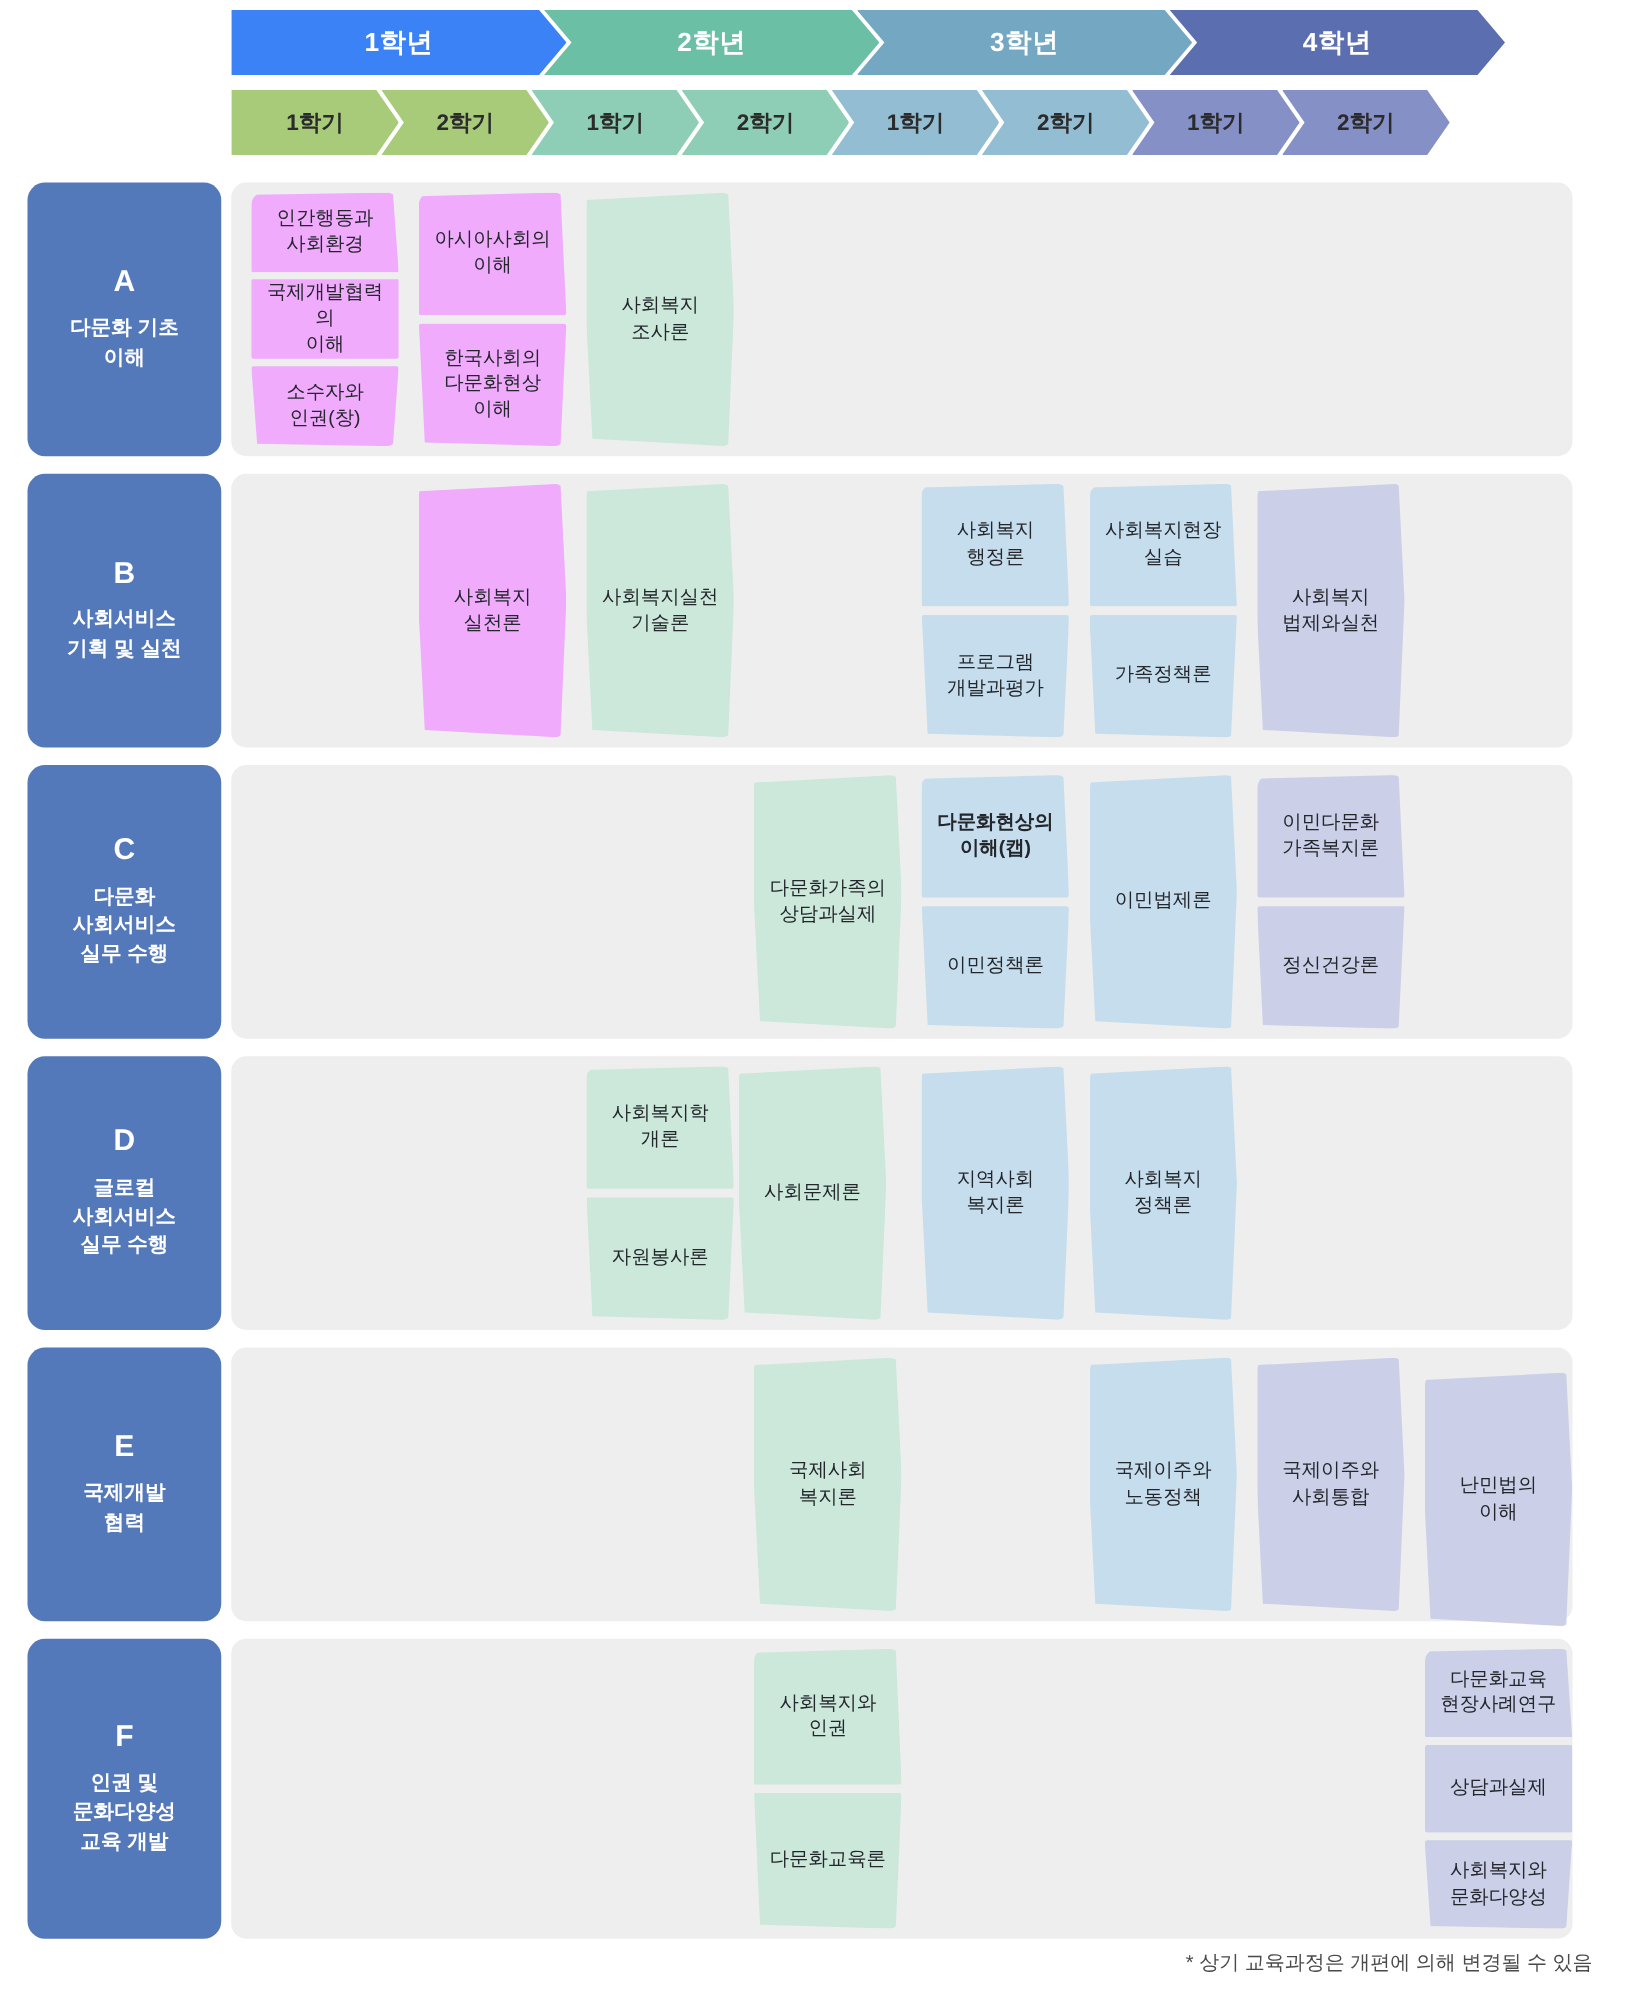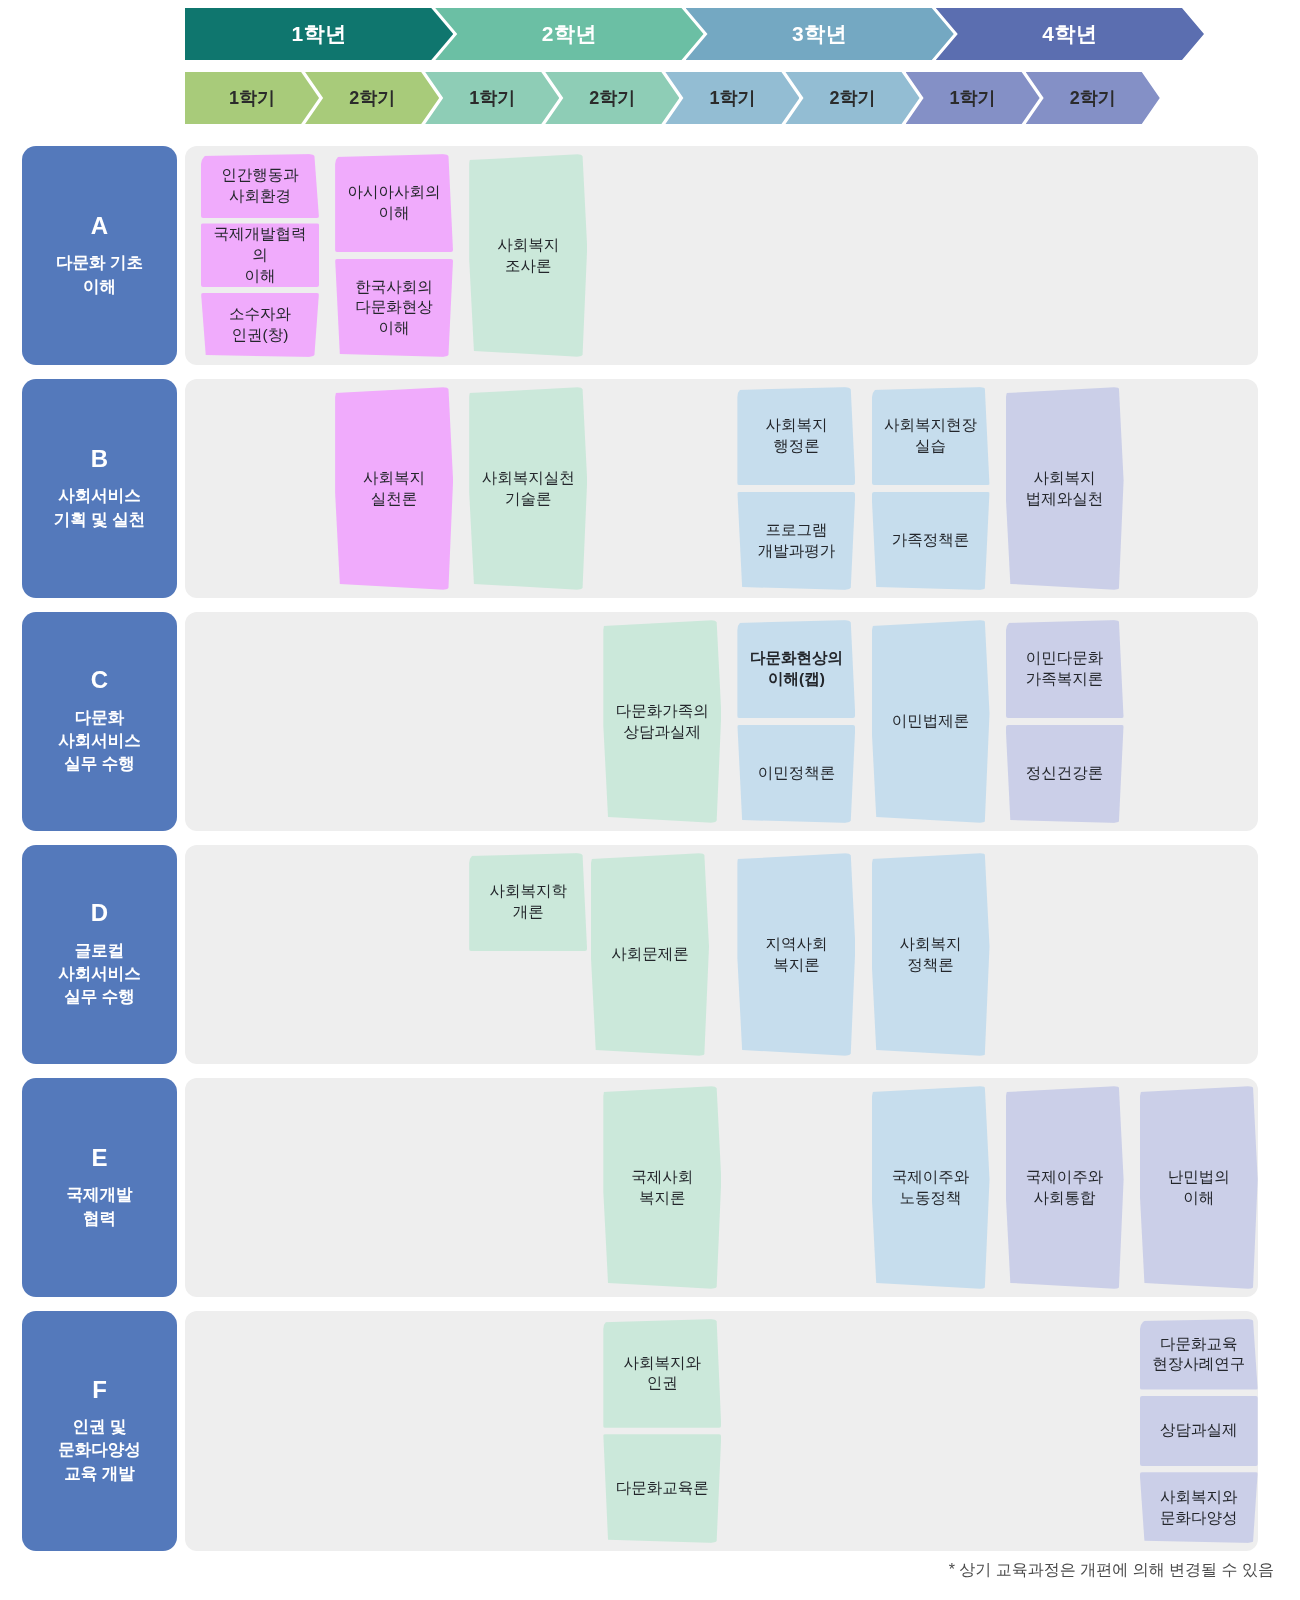--- a/index.html
+++ b/index.html
@@ -73,21 +73,21 @@
     position:absolute;right:26px;top:1560px;
     font-size:16px;color:#4a4a4a;
   }
 </style>
 </head>
 <body>
 
 <div class="page">
 
   <div class="year-row">
-      <div class="year-cell first" style="background: #0f766e; z-index: 10;">
+      <div class="year-cell first" style="background: #3b82f6; z-index: 10;">
         <span>1학년</span>
       </div>
       <div class="year-cell" style="background: rgb(107, 191, 164); z-index: 9;">
         <span>2학년</span>
       </div>
       <div class="year-cell" style="background: rgb(116, 168, 194); z-index: 8;">
         <span>3학년</span>
       </div>
       <div class="year-cell" style="background: rgb(91, 110, 176); z-index: 7;">
         <span>4학년</span>
@@ -187,41 +187,42 @@
       <div class="row" style="top: 845px; height: 219px;">
         <div class="row-label">
           <div class="letter">D</div>
           <div class="name">글로컬
 사회서비스
 실무 수행</div>
         </div>
         <div class="row-track">
           <div class="blk mint top" style="left: 284.2px; width: 118px; top: 8px; height: 98.455px;">사회복지학
 개론</div>
+          <div class="blk mint bot" style="left: 284.2px; width: 118px; top: 112.545px; height: 98.455px;">자원봉사론</div>
           <div class="blk mint" style="left: 406px; width: 118px; top: 8px; height: 203px;">사회문제론</div>
           <div class="blk blue" style="left: 552.4px; width: 118px; top: 8px; height: 203px;">지역사회
 복지론</div>
           <div class="blk blue" style="left: 686.5px; width: 118px; top: 8px; height: 203px;">사회복지
 정책론</div>
         </div>
       </div>
       <div class="row" style="top: 1078px; height: 219px;">
         <div class="row-label">
           <div class="letter">E</div>
           <div class="name">국제개발
 협력</div>
         </div>
         <div class="row-track">
           <div class="blk mint" style="left: 418.3px; width: 118px; top: 8px; height: 203px;">국제사회
 복지론</div>
           <div class="blk blue" style="left: 686.5px; width: 118px; top: 8px; height: 203px;">국제이주와
 노동정책</div>
           <div class="blk lav" style="left: 820.6px; width: 118px; top: 8px; height: 203px;">국제이주와
 사회통합</div>
-          <div class="blk lav" style="left: 954.7px; width: 118px; top: 8px; height: 203px;">난민법의
+          <div class="blk lav" style="left: 954.7px; width: 118px; top: 20px; height: 203px;">난민법의
 이해</div>
         </div>
       </div>
       <div class="row" style="top: 1311px; height: 240px;">
         <div class="row-label">
           <div class="letter">F</div>
           <div class="name">인권 및
 문화다양성
 교육 개발</div>
         </div>

